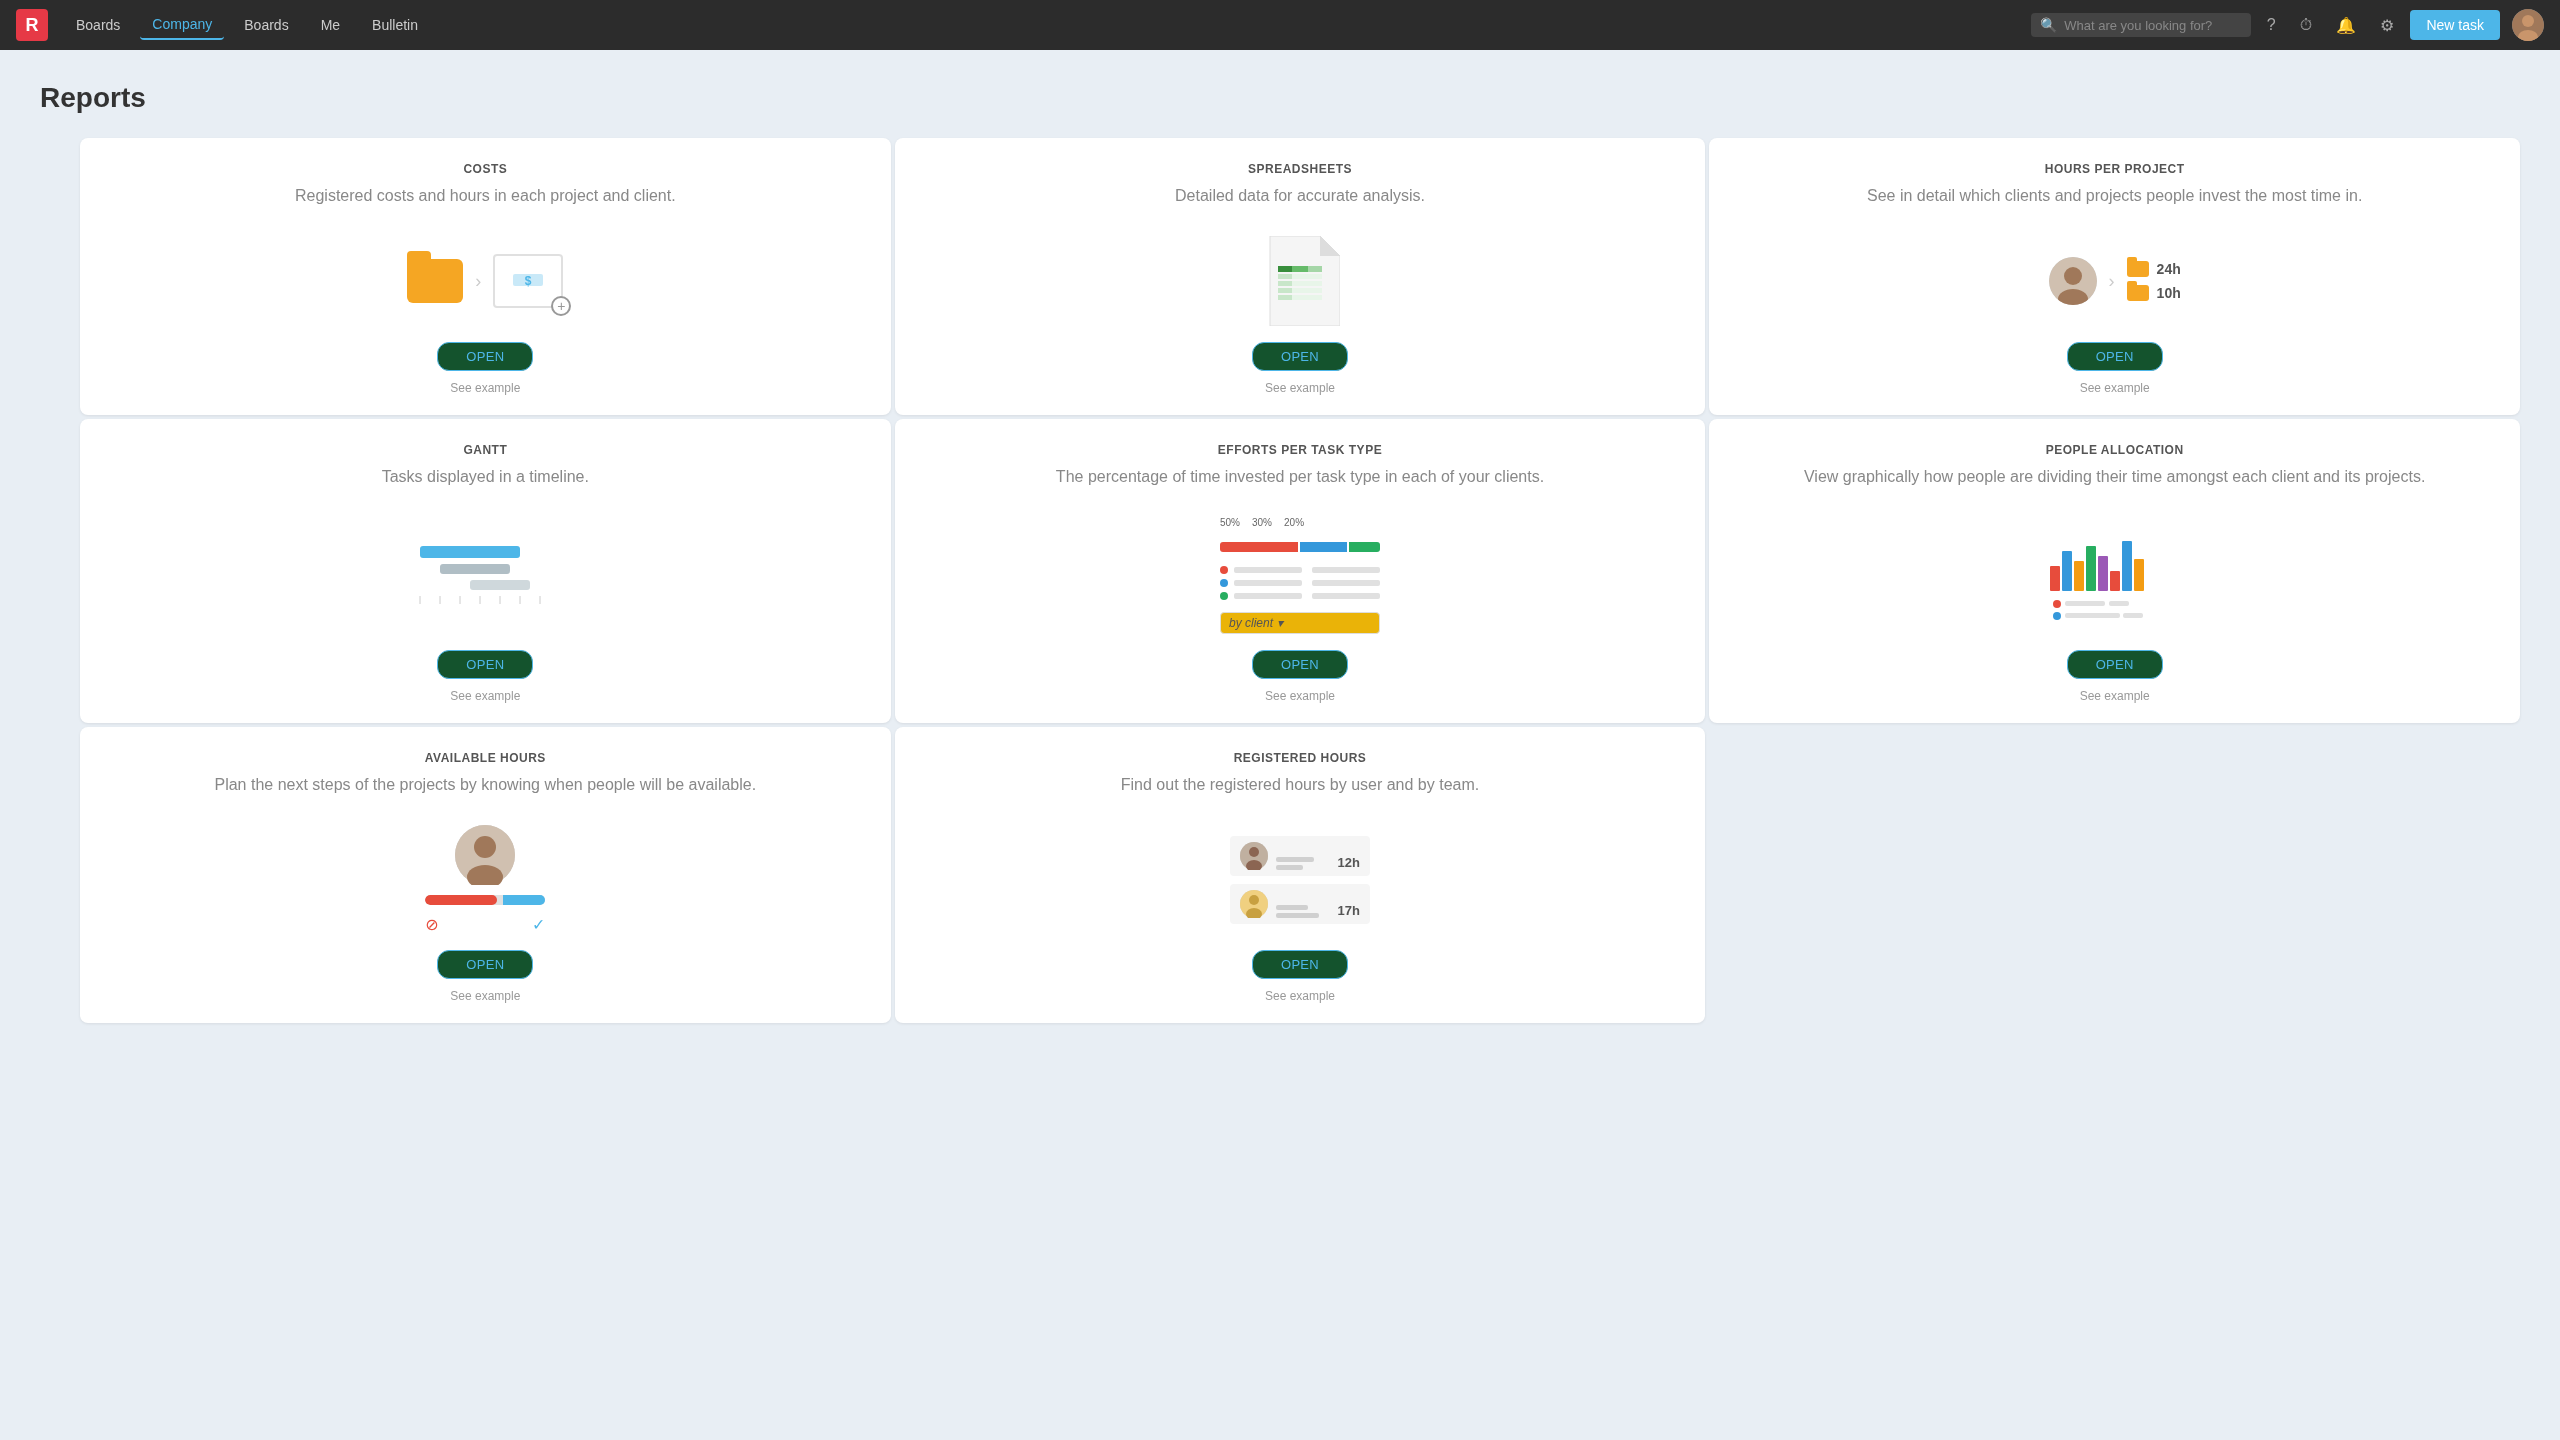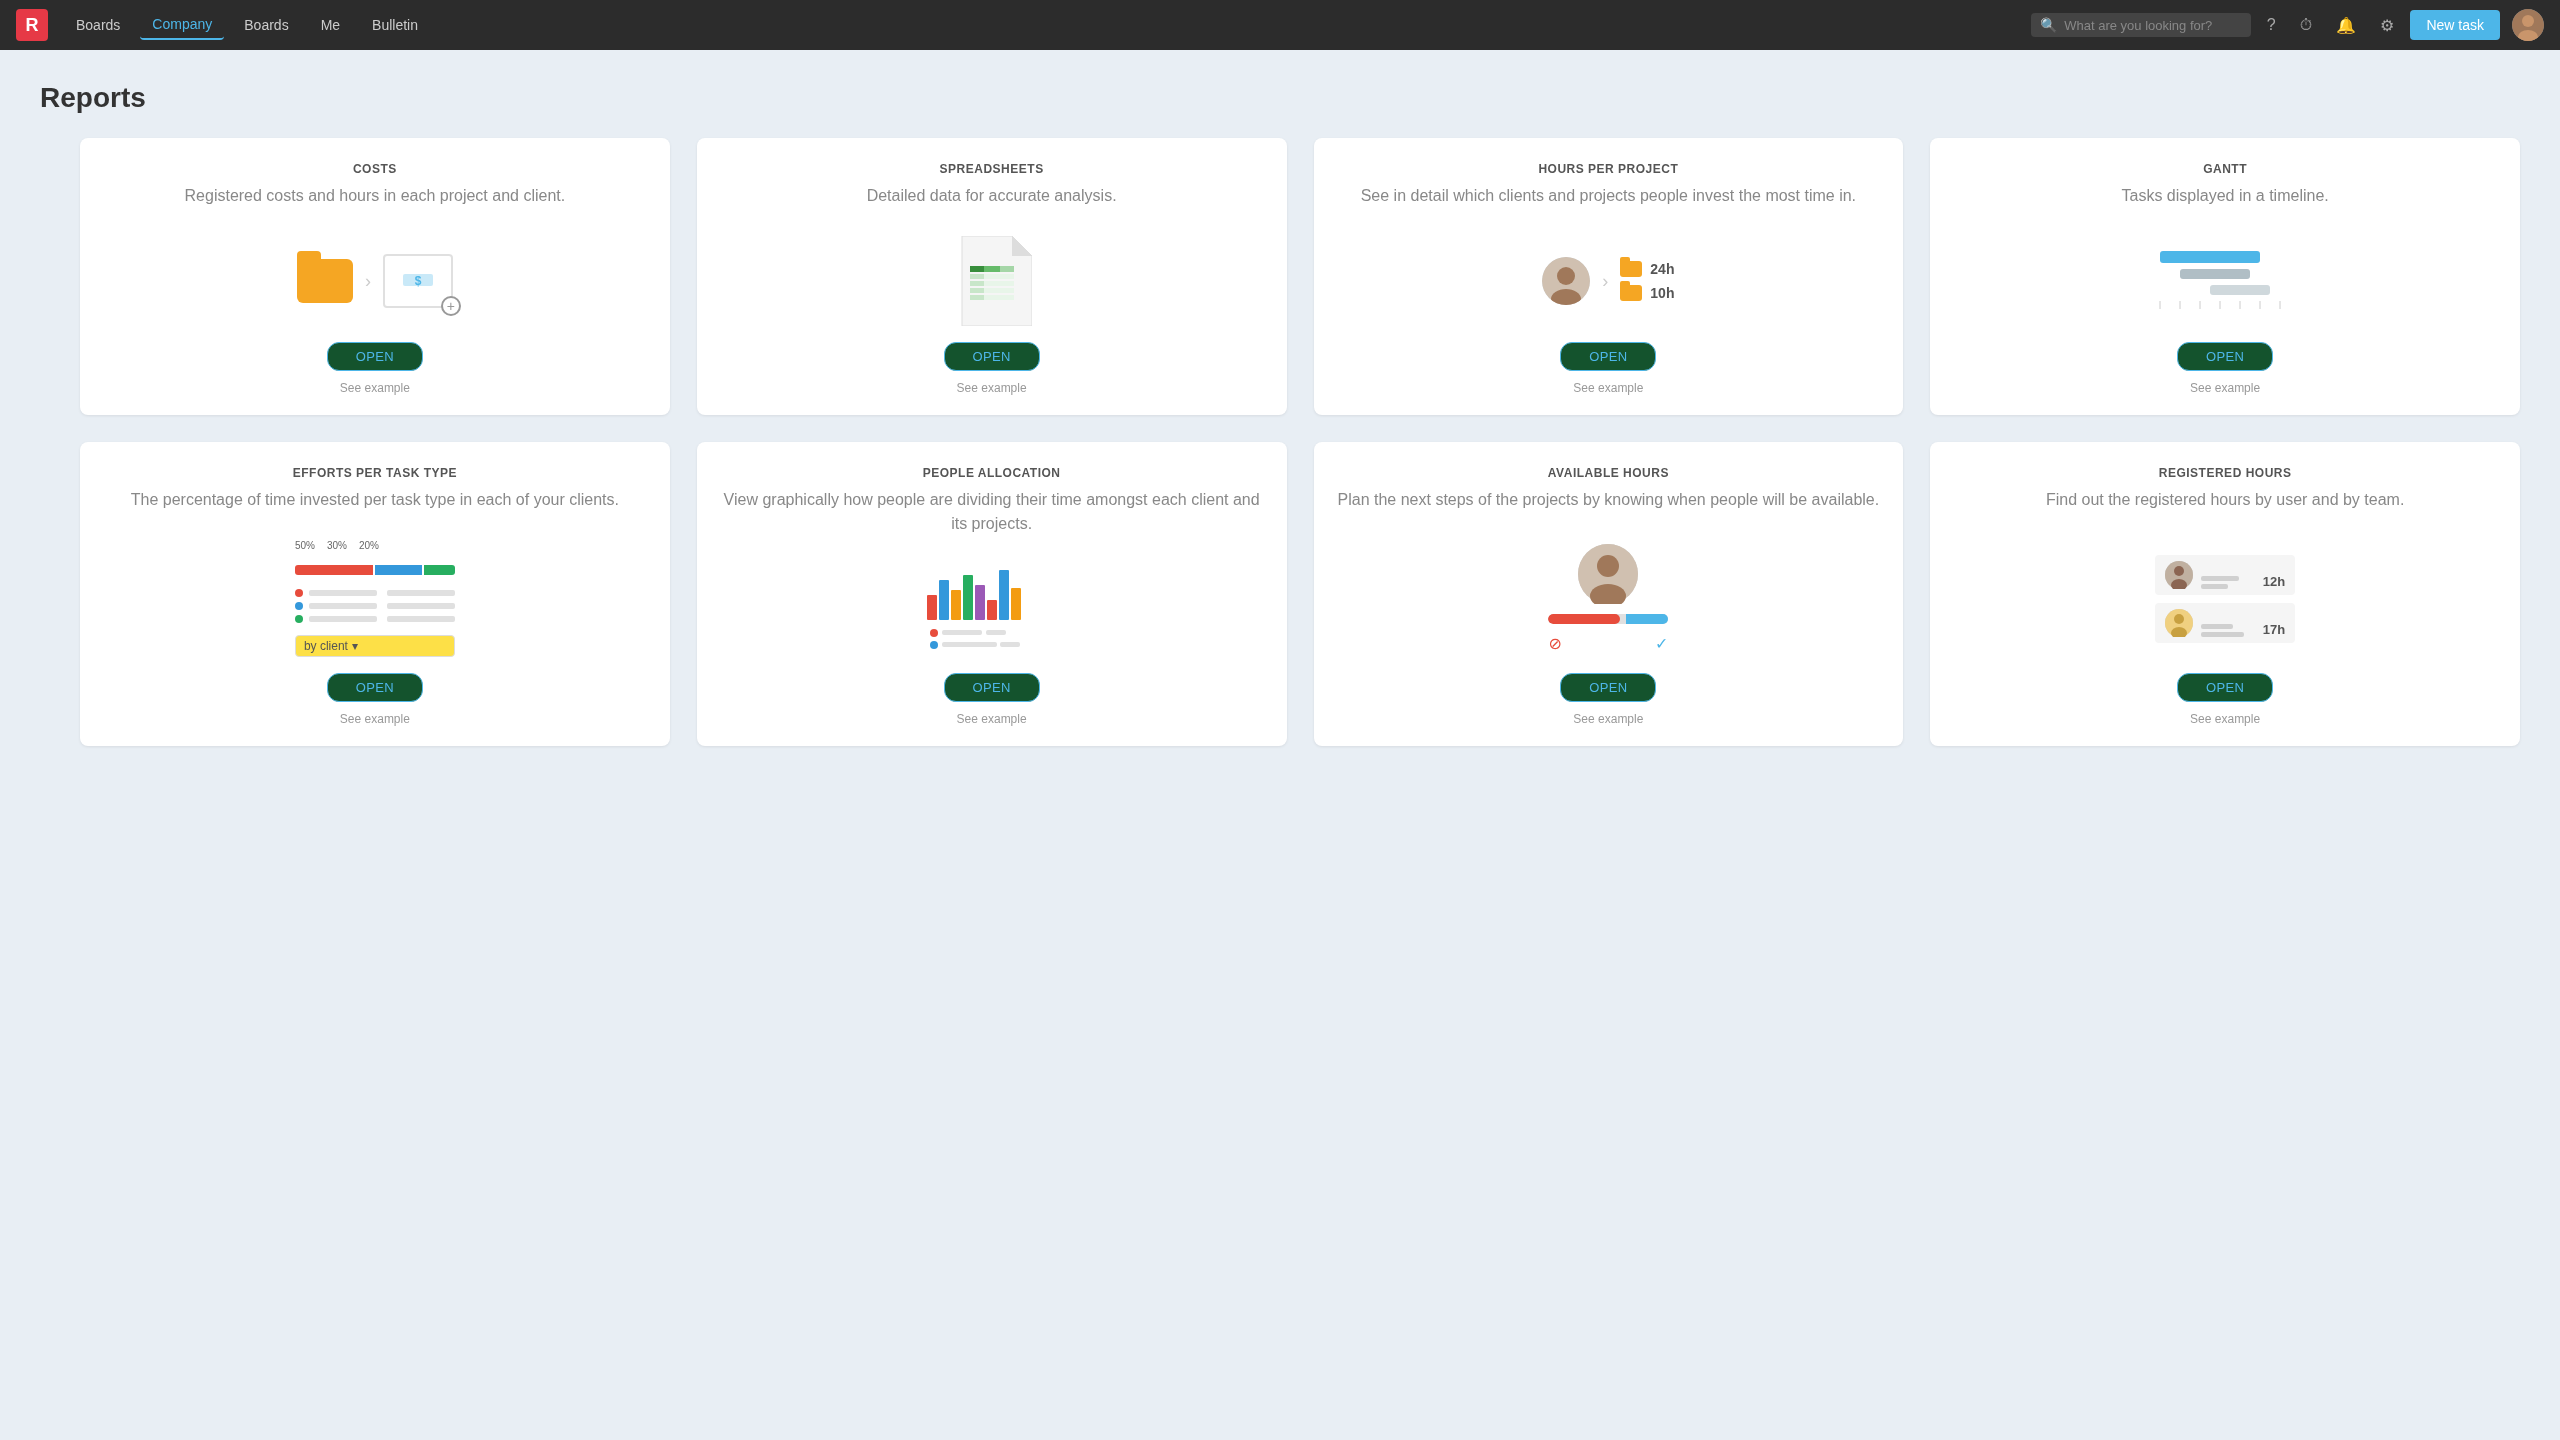--- a/index.html
+++ b/index.html
@@ -95,22 +95,22 @@
     .page-title {
       font-size: 28px;
       font-weight: 600;
       color: #333;
       margin-bottom: 24px;
     }
 
     
     .reports-grid {
       display: grid;
-      grid-template-columns: repeat(4, 1fr);
-      gap: 27px;
+      grid-template-columns: repeat(3, 1fr);
+      gap: 4px;
       margin-left: 40px;
     }
 
     
     .report-card {
       background: white;
       border-radius: 8px;
       padding: 24px 20px 20px;
       display: flex;
       flex-direction: column;
@@ -316,26 +316,27 @@
       height: 6px;
       background: #e0e0e0;
       border-radius: 2px;
     }
     .by-client-btn {
       display: flex;
       align-items: flex-end;
       gap: 4px;
       font-size: 12px;
       color: #555;
-      background: #fde047;
+      background: #eab308;
       border: 1px solid #ddd;
       border-radius: 4px;
       padding: 3px 8px;
       cursor: pointer;
       margin-top: 4px;
+      font-style: italic;
     }
 
     
     .avail-illus {
       display: flex;
       flex-direction: column;
       align-items: center;
       gap: 10px;
     }
     .avail-avatar {

